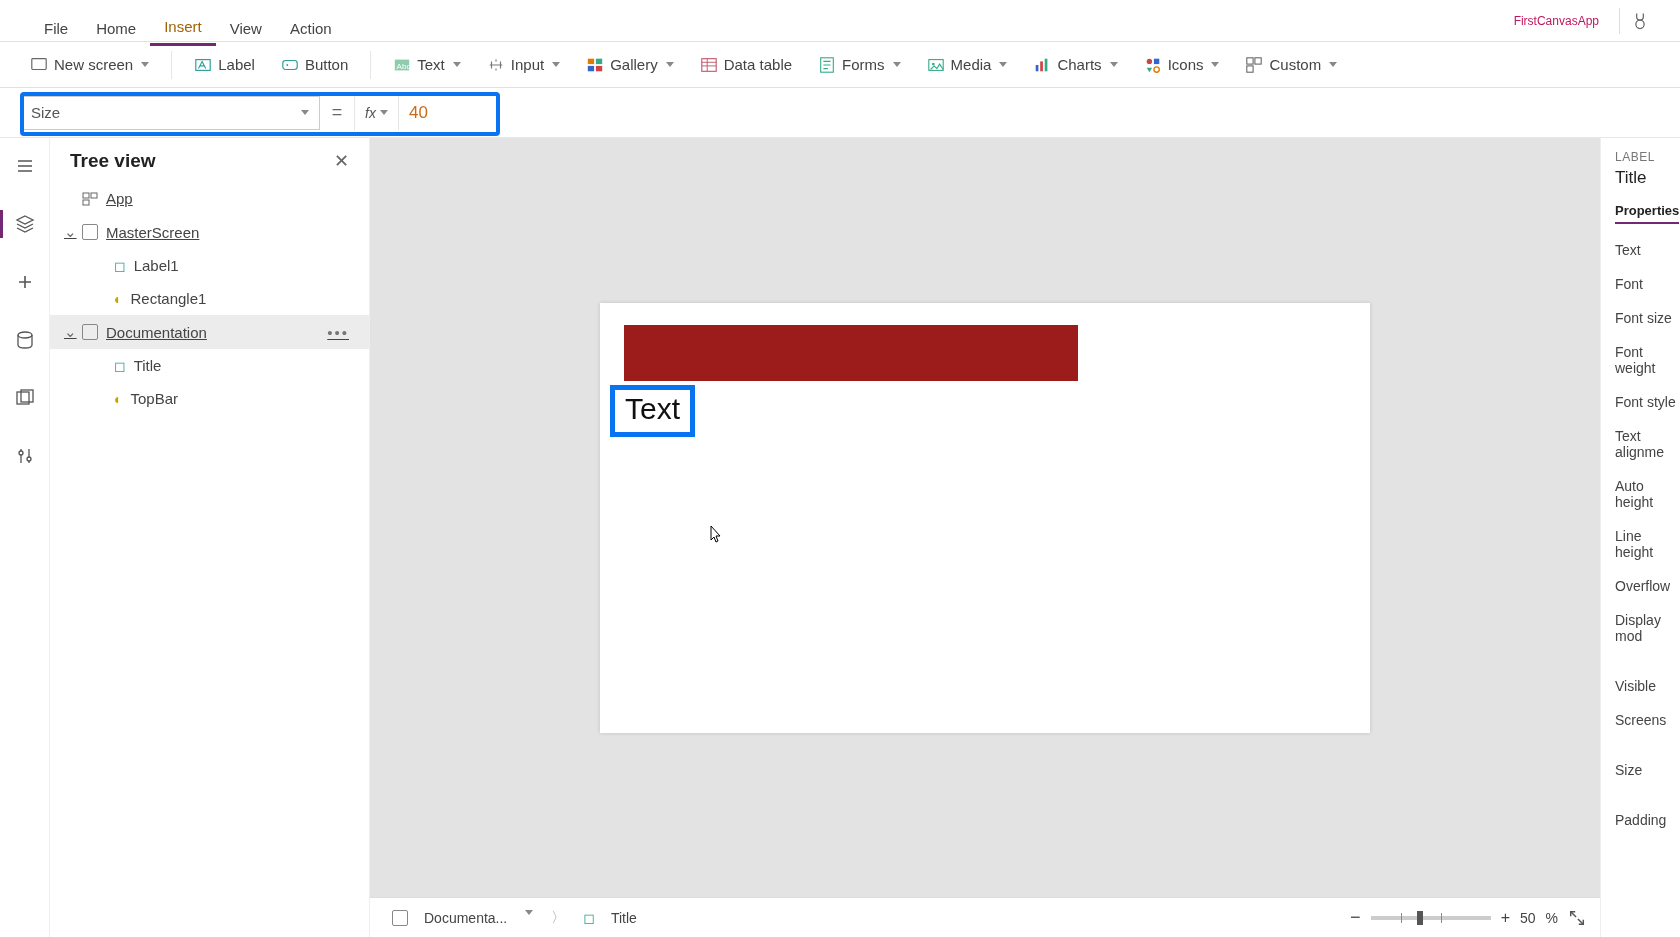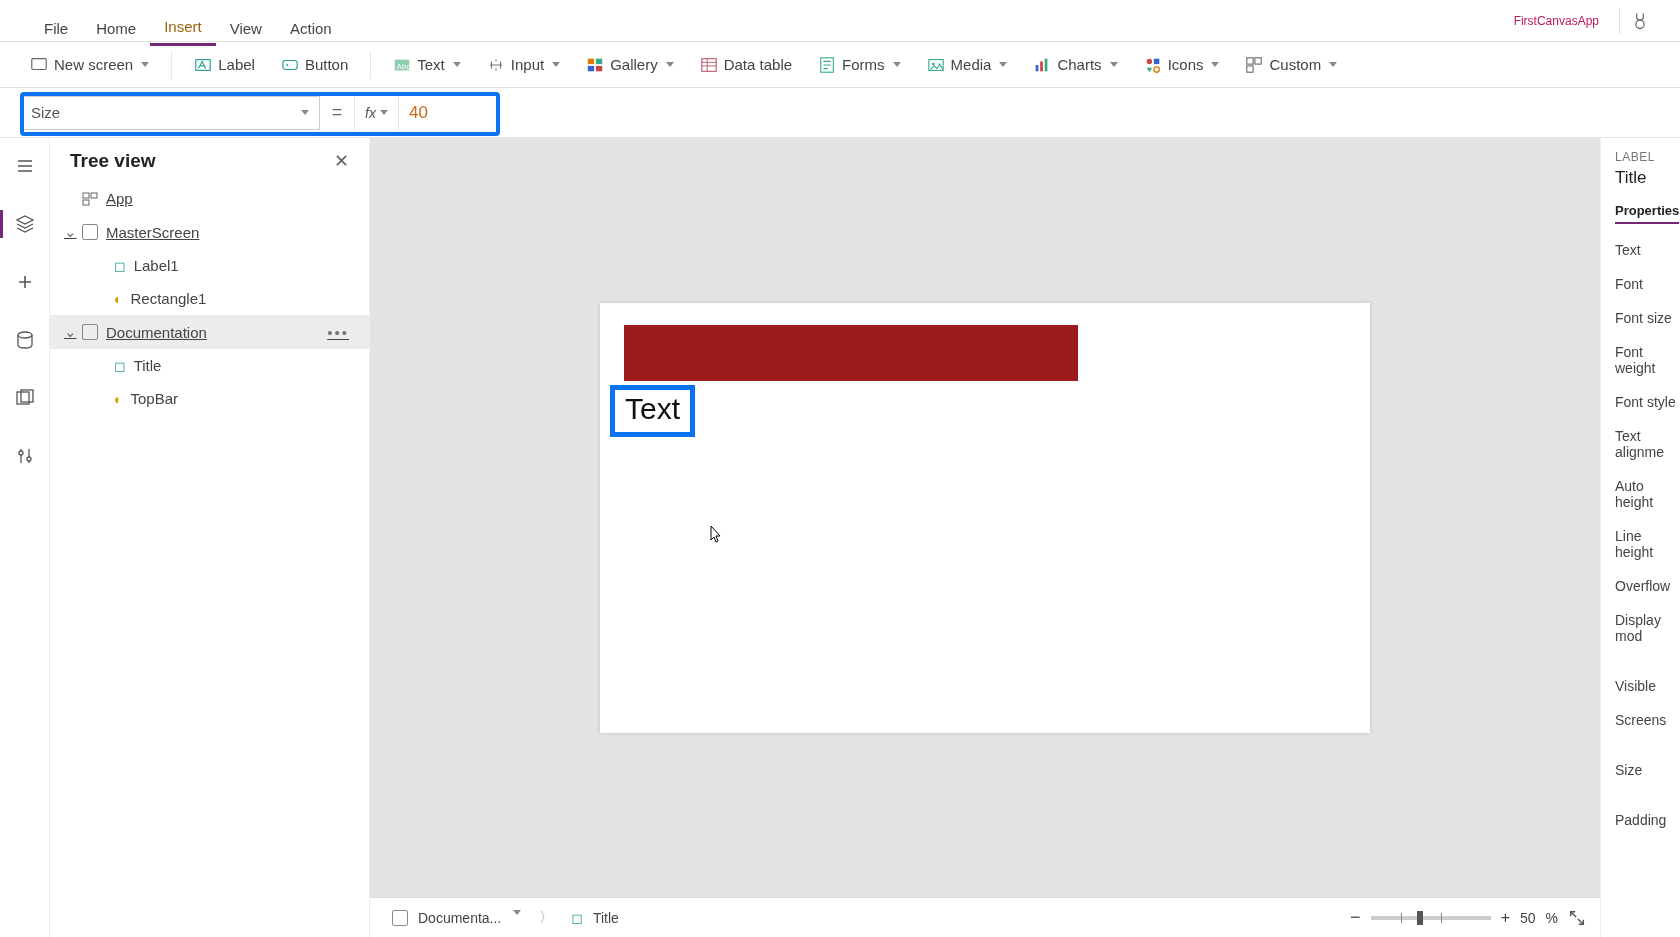--- a/index.html
+++ b/index.html
@@ -60,21 +60,21 @@
   
   .canvas-area { flex: 1; background: #e3e3e3; position: relative; display:flex; flex-direction:column;}
   .canvas-stage { flex:1; display:flex; align-items:center; justify-content:center; }
   .canvas-screen { width: 770px; height: 430px; background: #fff; position: relative; box-shadow: 0 0 4px rgba(0,0,0,0.15); }
   .topbar-shape { position:absolute; left: 24px; top: 22px; width: 454px; height: 56px; background: #9c1c1c; }
   .title-label { position:absolute; left:10px; top:82px; border:5px solid #0a73f2; padding:2px 10px 6px 10px; font-size:30px; color:#111; background:#fff;}
   .cursor-pointer { position:absolute; left:110px; top:222px; width:14px; height:18px; }
   
   
   .breadcrumb-bar { height: 40px; border-top:1px solid #ddd; background:#fff; display:flex; align-items:center; padding:0 14px; gap:10px; font-size:14px; color:#444;}
-  .bc-seg { display:flex; align-items:flex-start; gap:10px; padding:4px 8px;}
+  .bc-seg { display:flex; align-items:flex-start; gap:16px; padding:4px 8px;}
   .bc-arrow { color:#999; }
   .zoom-group { margin-left:auto; display:flex; align-items:center; gap:10px;}
   .zoom-slider { width:120px; height:4px; background:#ccc; position:relative;}
   .zoom-slider .thumb { position:absolute; top:-5px; left:46px; width:6px; height:14px; background:#555;}
   .zoom-slider .tick { position:absolute; top:-3px; width:1px; height:10px; background:#888;}
   .expand-icon svg { width:18px; height:18px; stroke:#555; fill:none;}
 
   
   .props-panel { width: 80px; border-left: 1px solid #eee; padding: 12px 0 0 14px; overflow:hidden;}
   .props-panel .ptype { font-size:12px; color:#777; letter-spacing:0.5px;}

